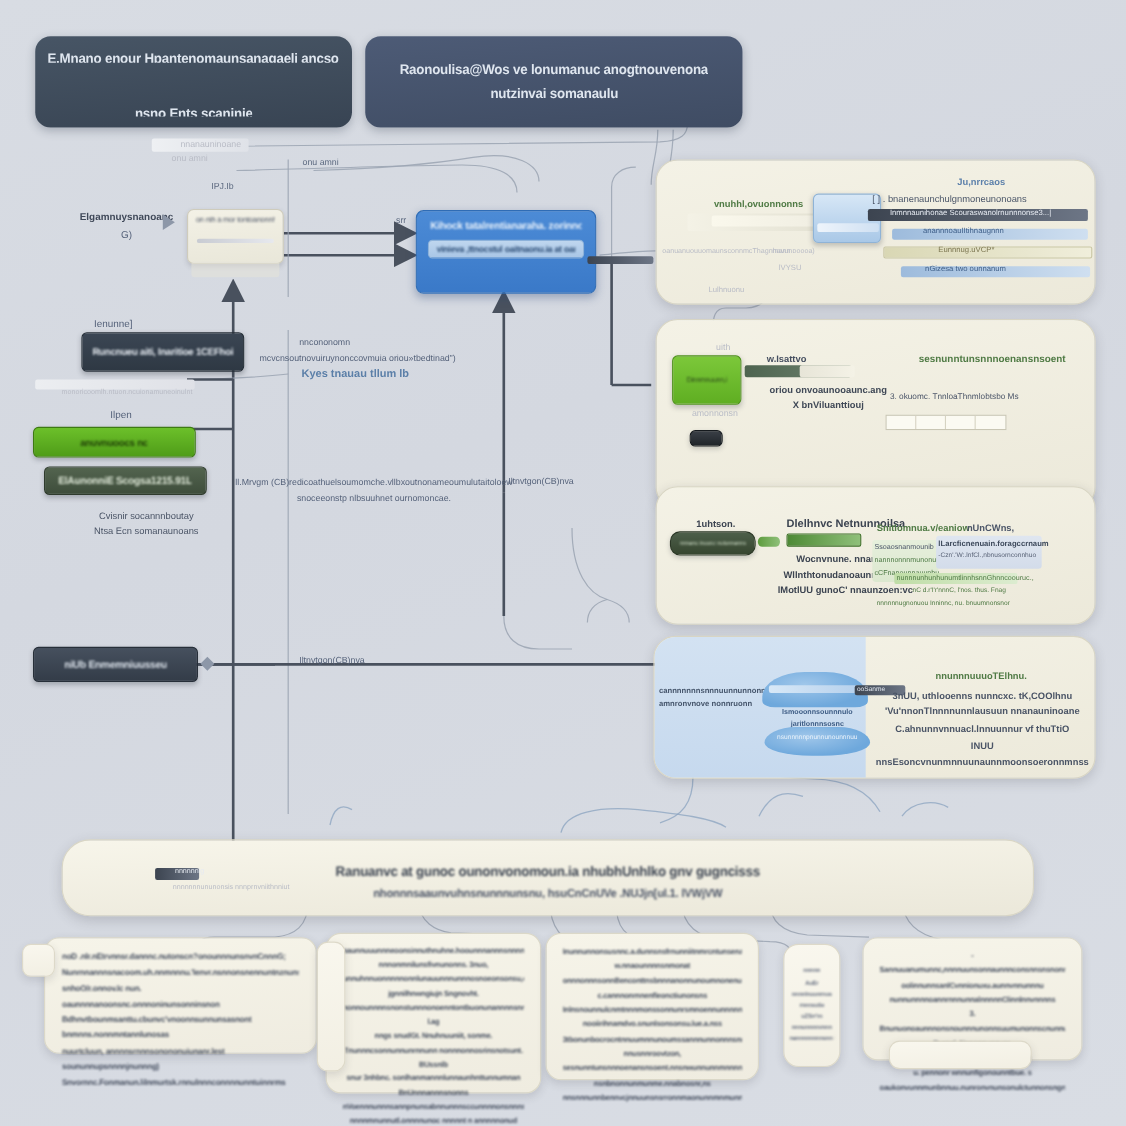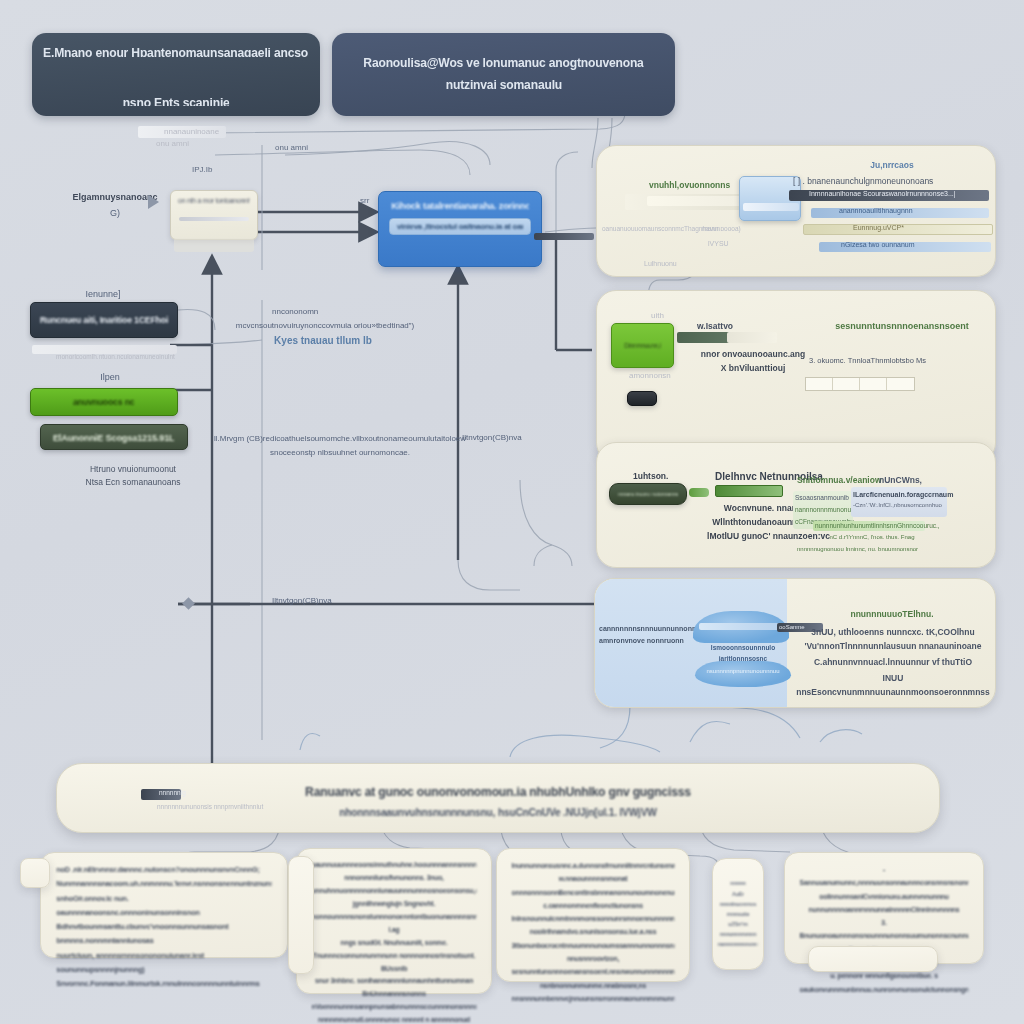--- a/index.html
+++ b/index.html
@@ -62,21 +62,21 @@
   }
   .blue-inset .tx { color:#2a4b74; font-size:8px; font-weight:700; text-align:center; }
 
   
   .chip {
     position: absolute; border-radius: 5px;
     display: flex; align-items: center; justify-content: center;
     box-shadow: 0 2px 5px rgba(50,55,65,.3);
   }
   .chip .tx { font-size: 10px; font-weight: 700; text-align: center; }
-  .chip-dark  { background: linear-gradient(180deg,#3b4654,#2e3843); border:1px solid #242d36; }
+  .chip-dark  { background: linear-gradient(180deg,#3b4654,#2e3843); border:1px solid #242d36;margin-left:44px; }
   .chip-dark .tx  { color:#e7ecf2; }
   .chip-green { background: linear-gradient(180deg,#6cc02a,#4f9c18); border:1px solid #3d7a12; }
   .chip-green .tx { color:#1f3d08; }
   .chip-dgreen{ background: linear-gradient(180deg,#53644f,#3e4d3b); border:1px solid #2f3b2d; }
   .chip-dgreen .tx{ color:#dfe8d8; }
   .chip-slate { background: linear-gradient(180deg,#46505e,#333c48); border:1px solid #272f39; }
   .chip-slate .tx { color:#dde4ec; }
 
   .caption { position:absolute; font-size:9px; color:#55627a; text-align:center; line-height:1.5; }
   .caption.blueish { color:#5b7fa8;margin-top:31px; }
@@ -290,23 +290,26 @@
   <div class="rowbar" style="left:32px; top:345px; width:145px; height:9px; background:linear-gradient(90deg,#eceef1,#dfe1e7);"></div>
   <div class="watermark" style="left:40px; top:353px; width:145px; font-size:6.5px;">monoricoomlh.ntuon.ncuionamuneoinulnt</div>
 
   <div class="caption" style="left:85px; top:371px; width:50px;">Ilpen</div>
   <div class="chip chip-green" style="left:30px; top:388px; width:148px; height:28px;">
     <span class="tx" style="font-size:9px;">anuvnuoocs nc</span>
   </div>
   <div class="chip chip-dgreen" style="left:40px; top:424px; width:148px; height:26px;">
     <span class="tx" style="font-size:9.5px;">ElAunonniE  Scogsa1215.91L</span>
   </div>
-  <div class="caption" style="left:58px; top:463px; width:150px; font-size:8.5px; color:#4a5466;">Htruno vnuionumoonut</div>
+  <div class="caption" style="left:58px; top:463px; width:150px; font-size:8.5px; color:#4a5466;">Cvisnir socannnboutay</div>
   <div class="caption" style="left:58px; top:476px; width:150px; font-size:8.5px; color:#4a5466;">Ntsa Ecn somanaunoans</div>
 
+  <div class="chip chip-slate" style="left:30px; top:588px; width:150px; height:32px;">
+    <span class="tx" style="font-size:9.5px;">niUb Enmemniuusseu</span>
+  </div>
   <div class="diamond" style="left:184px; top:599px;"></div>
 
   <div class="caption" style="left:272px; top:306px; width:90px; text-align:left; font-size:8px;">nncononomn</div>
   <div class="caption" style="left:272px; top:595px; width:120px; text-align:left; font-size:8px;">Iltnvtgon(CB)nva</div>
 
   <div class="panel" style="left:596px; top:145px; width:400px; height:132px;">
     <div class="panel-inner">
       <div class="ptext green" style="left:52px; top:32px; width:150px; font-weight:700;">vnuhhl,ovuonnonns</div>
       <div class="rowbar bar-grey" style="left:28px; top:48px; width:130px; height:16px; background:linear-gradient(90deg,#f4f2e6,#e3e1d2);"></div>
       <div class="rowbar bar-grey" style="left:50px; top:50px; width:120px; height:10px; background:linear-gradient(90deg,#faf8ec,#eeece0);"></div>
@@ -338,21 +341,21 @@
       <div class="watermark" style="left:38px; top:20px; width:40px;">uith</div>
       <div class="thumb thumb-green" style="left:14px; top:32px; width:63px; height:45px;">
         <span class="tx" style="font-size:6.5px; color:#29441a; text-align:center; margin-top:18px;">Dinnmnuunn,i</span>
       </div>
       <div class="watermark" style="left:16px; top:80px; width:60px;">amonnonsn</div>
 
       <div class="ptext" style="left:100px; top:28px; width:70px; font-weight:700; color:#454e5f;">w.Isattvo</div>
       <div class="rowbar" style="left:80px; top:41px; width:97px; height:11px; background:linear-gradient(90deg,#4e6450,#6f8470);"></div>
       <div class="rowbar bar-grey" style="left:130px; top:41px; width:50px; height:11px; background:linear-gradient(90deg,#e7e5d8,#f4f2e6);"></div>
 
-      <div class="ptext c" style="left:96px; top:56px; width:120px; color:#3f4856; font-weight:700;">nnor onvoaunooaunc.ang</div>
+      <div class="ptext c" style="left:96px; top:56px; width:120px; color:#3f4856; font-weight:700;">oriou onvoaunooaunc.ang</div>
       <div class="ptext c" style="left:96px; top:70px; width:120px; color:#3f4856; font-weight:700;">X bnViluanttiouj</div>
 
       <div class="ptext green c" style="left:220px; top:28px; width:170px; font-weight:700; font-size:9px;">sesnunntunsnnnoenansnsoent</div>
       <div class="ptext" style="left:212px; top:64px; width:190px; font-size:7.5px;">3.   okuomc. TnnloaThnmlobtsbo Ms</div>
 
       <div class="minitable" style="left:208px; top:86px; width:110px; height:14px; grid-template-columns:1fr 1fr 1fr 1fr;">
         <div></div>
         <div></div>
         <div></div>
         <div></div>

